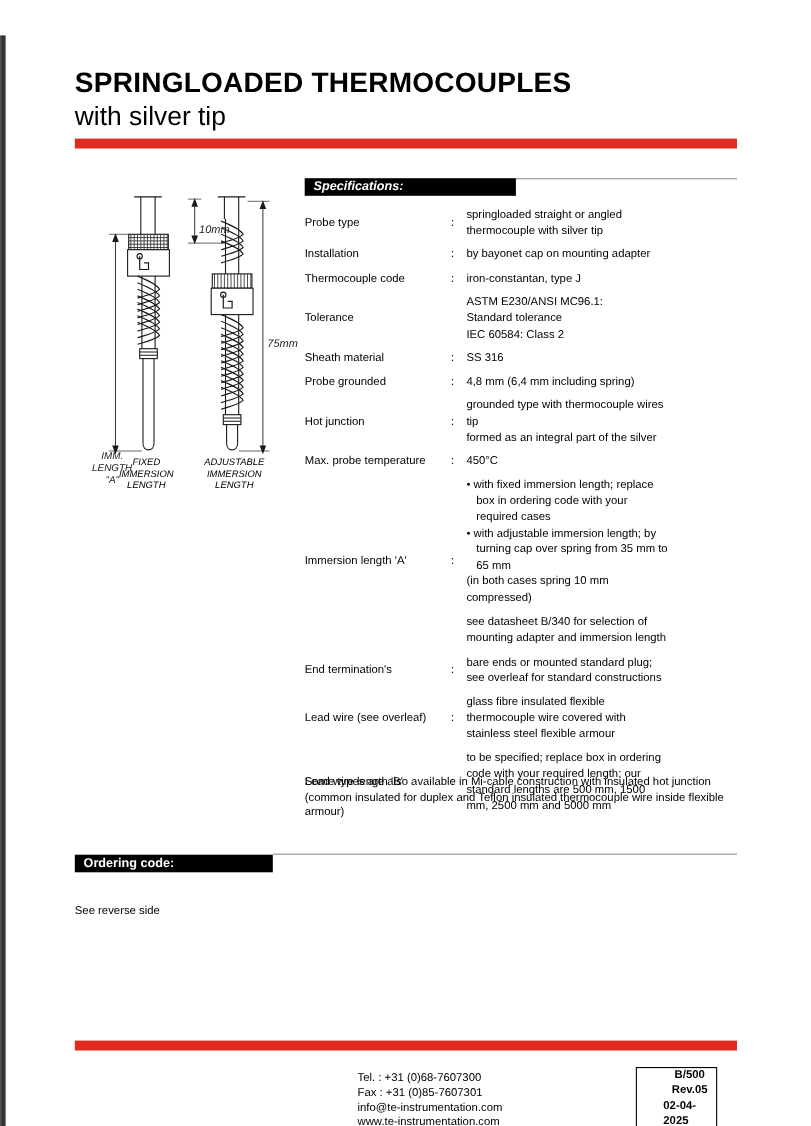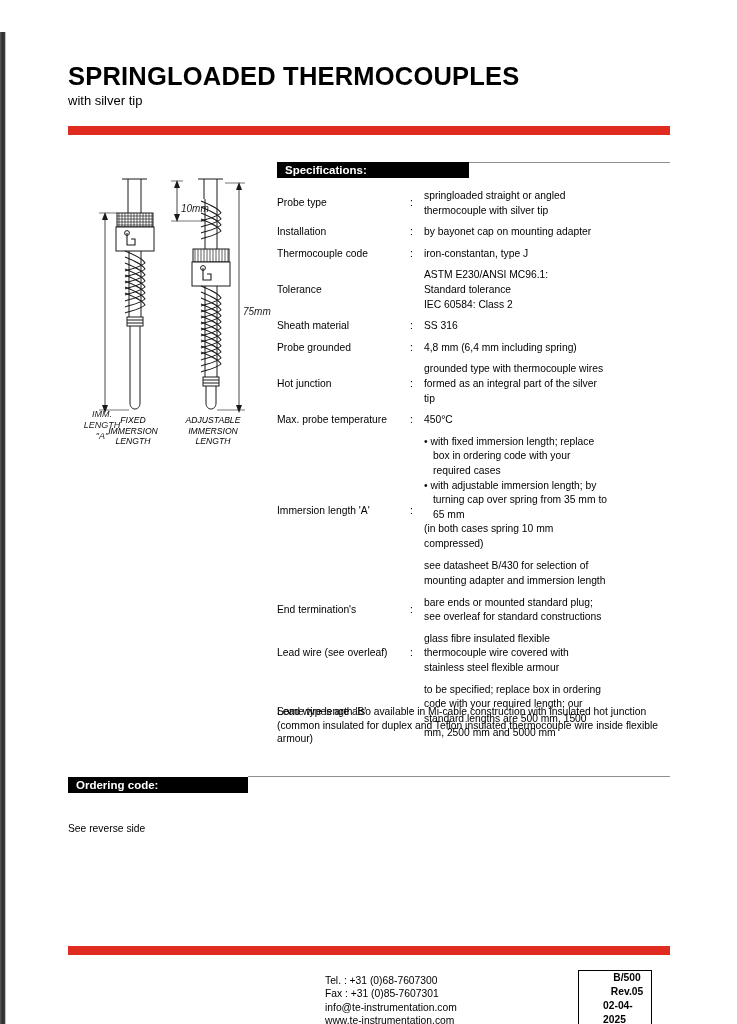--- a/index.html
+++ b/index.html
@@ -35,21 +35,21 @@
     left: 68px; top: 30px;
     font-size: 25.5px;
     font-weight: bold;
     letter-spacing: 0.2px;
     line-height: 1.1;
     white-space: nowrap;
   }
   .doc-subtitle {
     position: absolute;
     left: 68px; top: 62px;
-    font-size: 13px;
+    font-size: 24px;
     font-weight: normal;
     line-height: 1.1;
   }
   .rule-red {
     position: absolute;
     background: #e02b20;
   }
   #red-bar-top {
     left: 68px; top: 94px;
     width: 602px; height: 9px;
@@ -64,21 +64,21 @@
     position: absolute;
     background: #000000;
     color: #ffffff;
     font-size: 11.5px;
     font-weight: bold;
     height: 16px;
     line-height: 16px;
     padding-left: 8px;
     box-sizing: border-box;
   }
-  #spec-bar { left: 277px; top: 130px; width: 192px; }
+  #spec-bar { left: 277px; top: 130px; width: 192px; font-style: italic; }
   #ordering-bar { left: 68px; top: 745px; width: 180px; }
 
   .rule-gray {
     position: absolute;
     height: 1px;
     background: #8f8f8f;
   }
   #spec-rule { left: 469px; top: 130px; width: 201px; }
   #ordering-rule { left: 248px; top: 744px; width: 422px; }
 
@@ -442,22 +442,22 @@
         <div class="spec-colon">:</div>
         <div class="spec-value">
           <span class="vline">4,8 mm (6,4 mm including spring)</span>
         </div>
       </div>
       <div class="spec-row">
         <div class="spec-label">Hot junction</div>
         <div class="spec-colon">:</div>
         <div class="spec-value">
           <span class="vline">grounded type with thermocouple wires</span>
+          <span class="vline">tip</span>
           <span class="vline">formed as an integral part of the silver</span>
-          <span class="vline">tip</span>
         </div>
       </div>
       <div class="spec-row">
         <div class="spec-label">Max. probe temperature</div>
         <div class="spec-colon">:</div>
         <div class="spec-value">
           <span class="vline">450°C</span>
         </div>
       </div>
       <div class="spec-row">
@@ -466,21 +466,21 @@
         <div class="spec-value">
           <span class="bullet-line">• with fixed immersion length; replace</span>
           <span class="bullet-cont">box in ordering code with your</span>
           <span class="bullet-cont">required cases</span>
           <span class="bullet-line">• with adjustable immersion length; by</span>
           <span class="bullet-cont">turning cap over spring from 35 mm to</span>
           <span class="bullet-cont">65 mm</span>
           <span class="vline">(in both cases spring 10 mm</span>
           <span class="vline">compressed)</span>
           <span class="vline" style="font-size: 5px; line-height: 8px;">&nbsp;</span>
-          <span class="vline">see datasheet B/430 for selection of</span>
+          <span class="vline">see datasheet B/340 for selection of</span>
           <span class="vline">mounting adapter and immersion length</span>
         </div>
       </div>
       <div class="spec-row">
         <div class="spec-label">End termination's</div>
         <div class="spec-colon">:</div>
         <div class="spec-value">
           <span class="vline">bare ends or mounted standard plug;</span>
           <span class="vline">see overleaf for standard constructions</span>
         </div>

